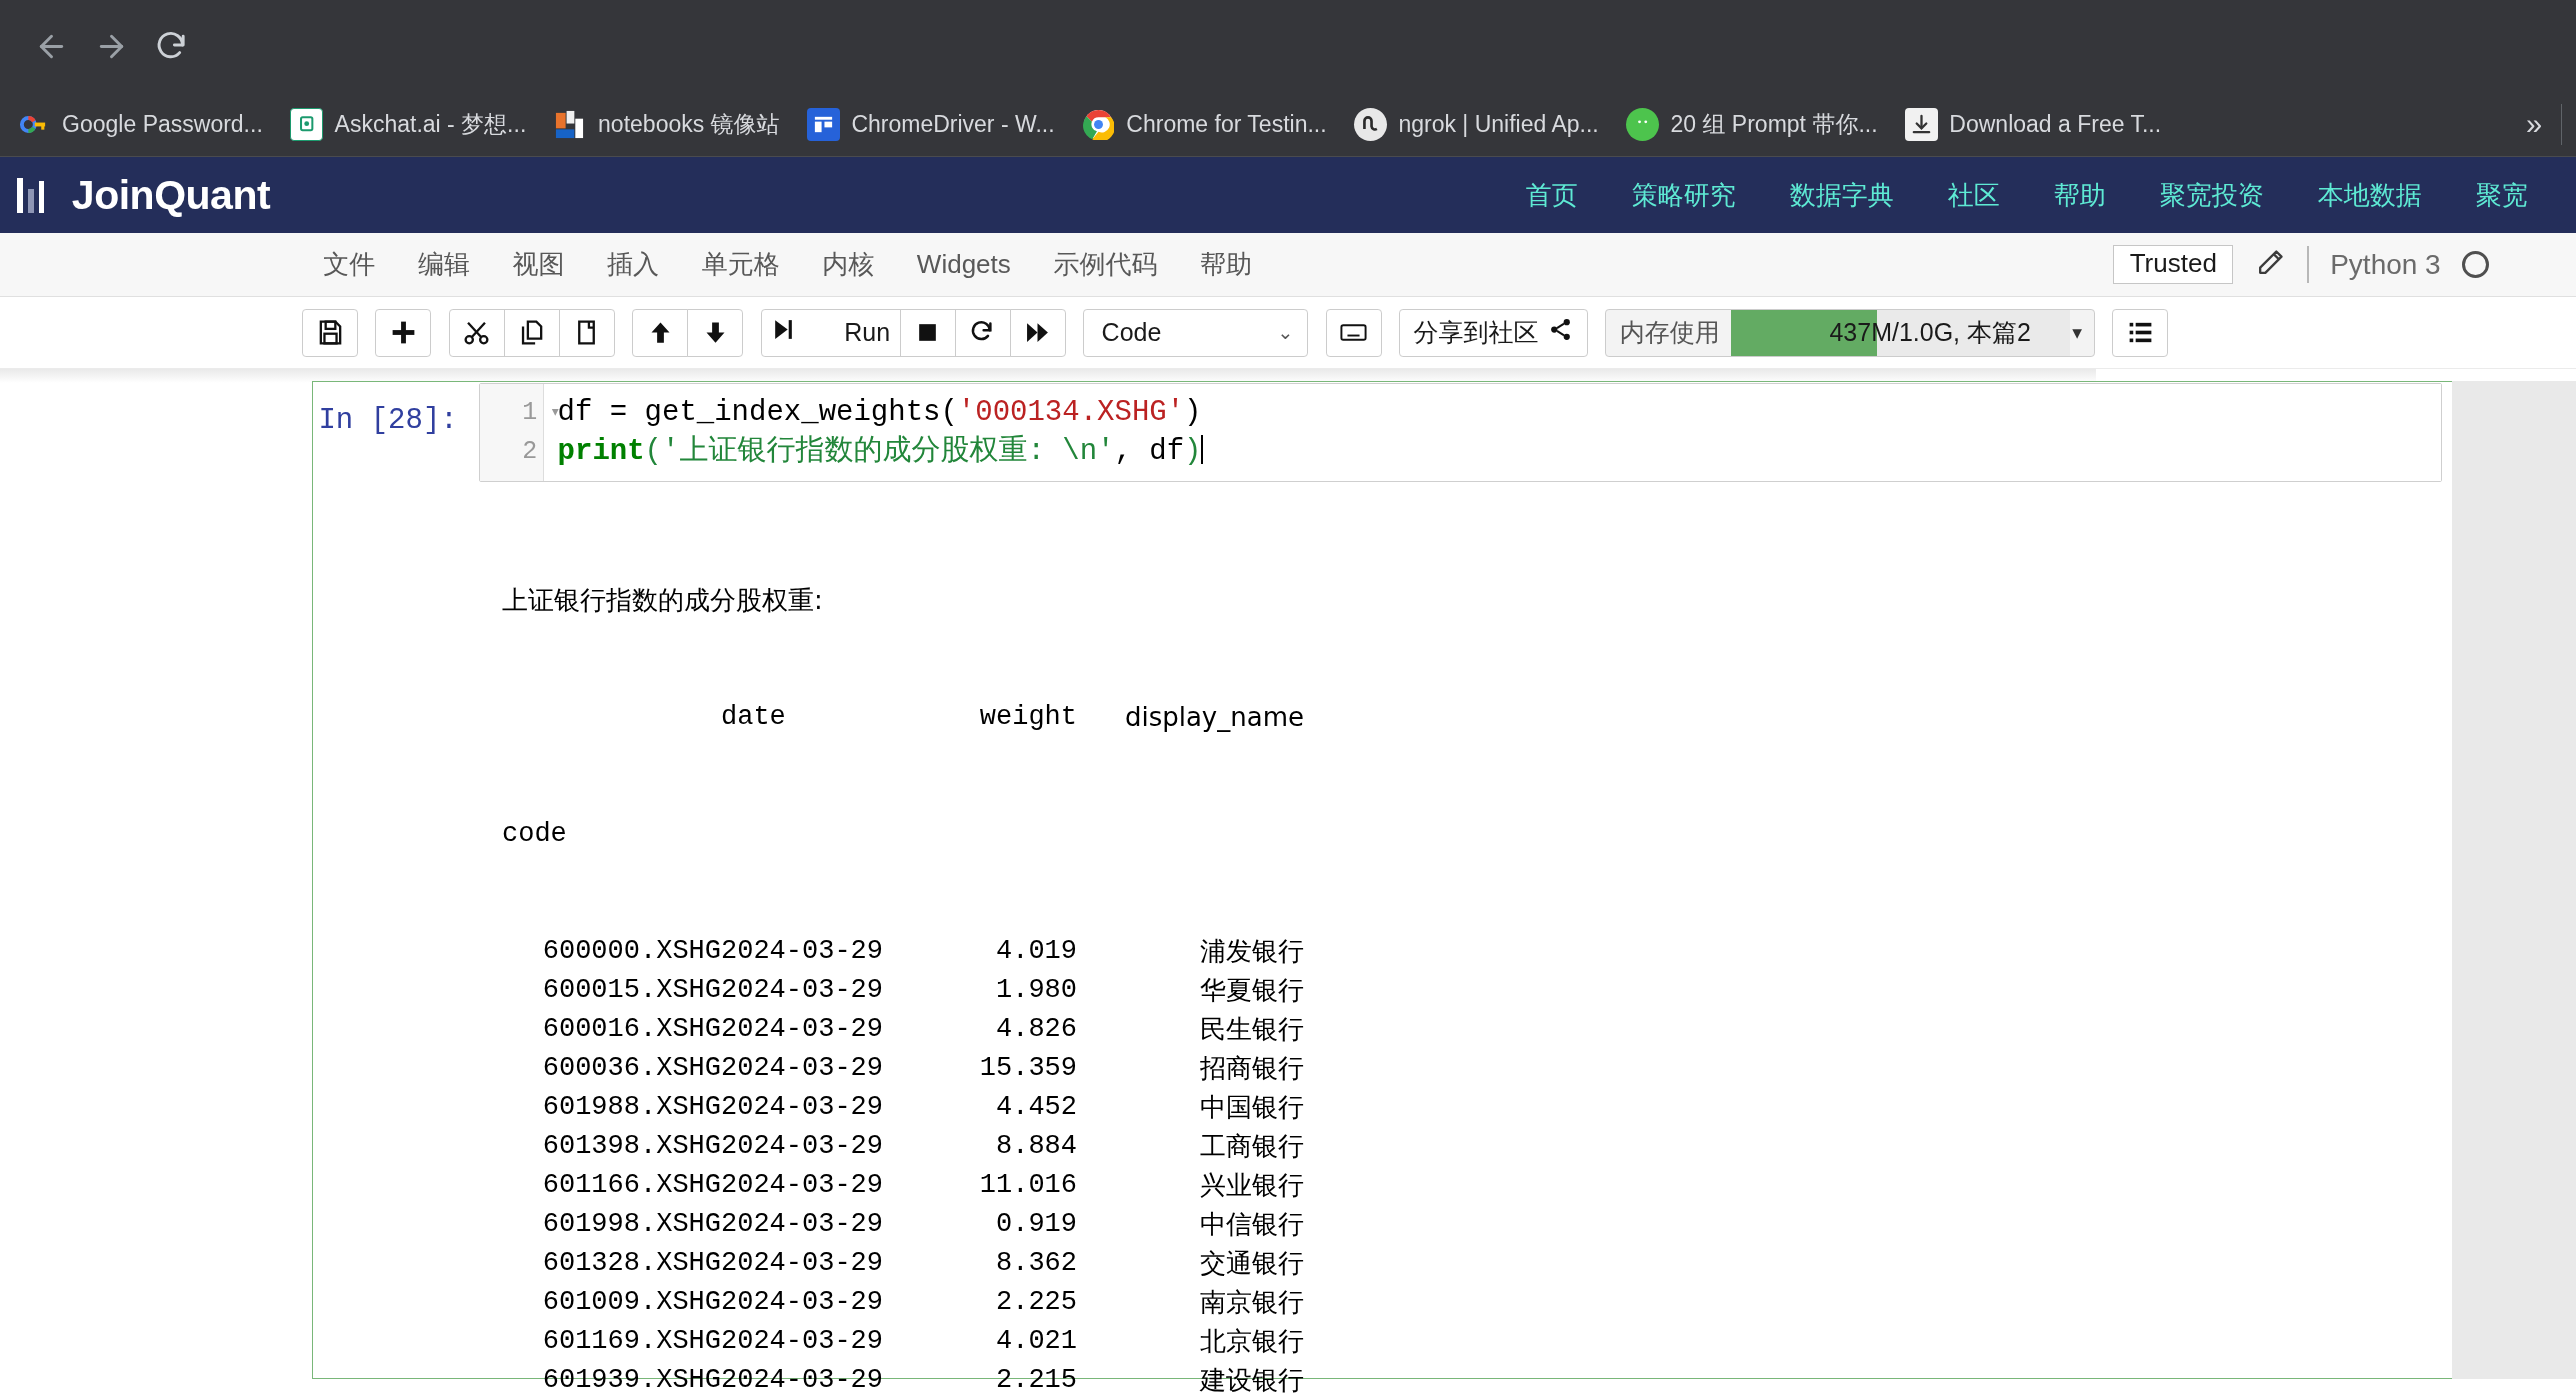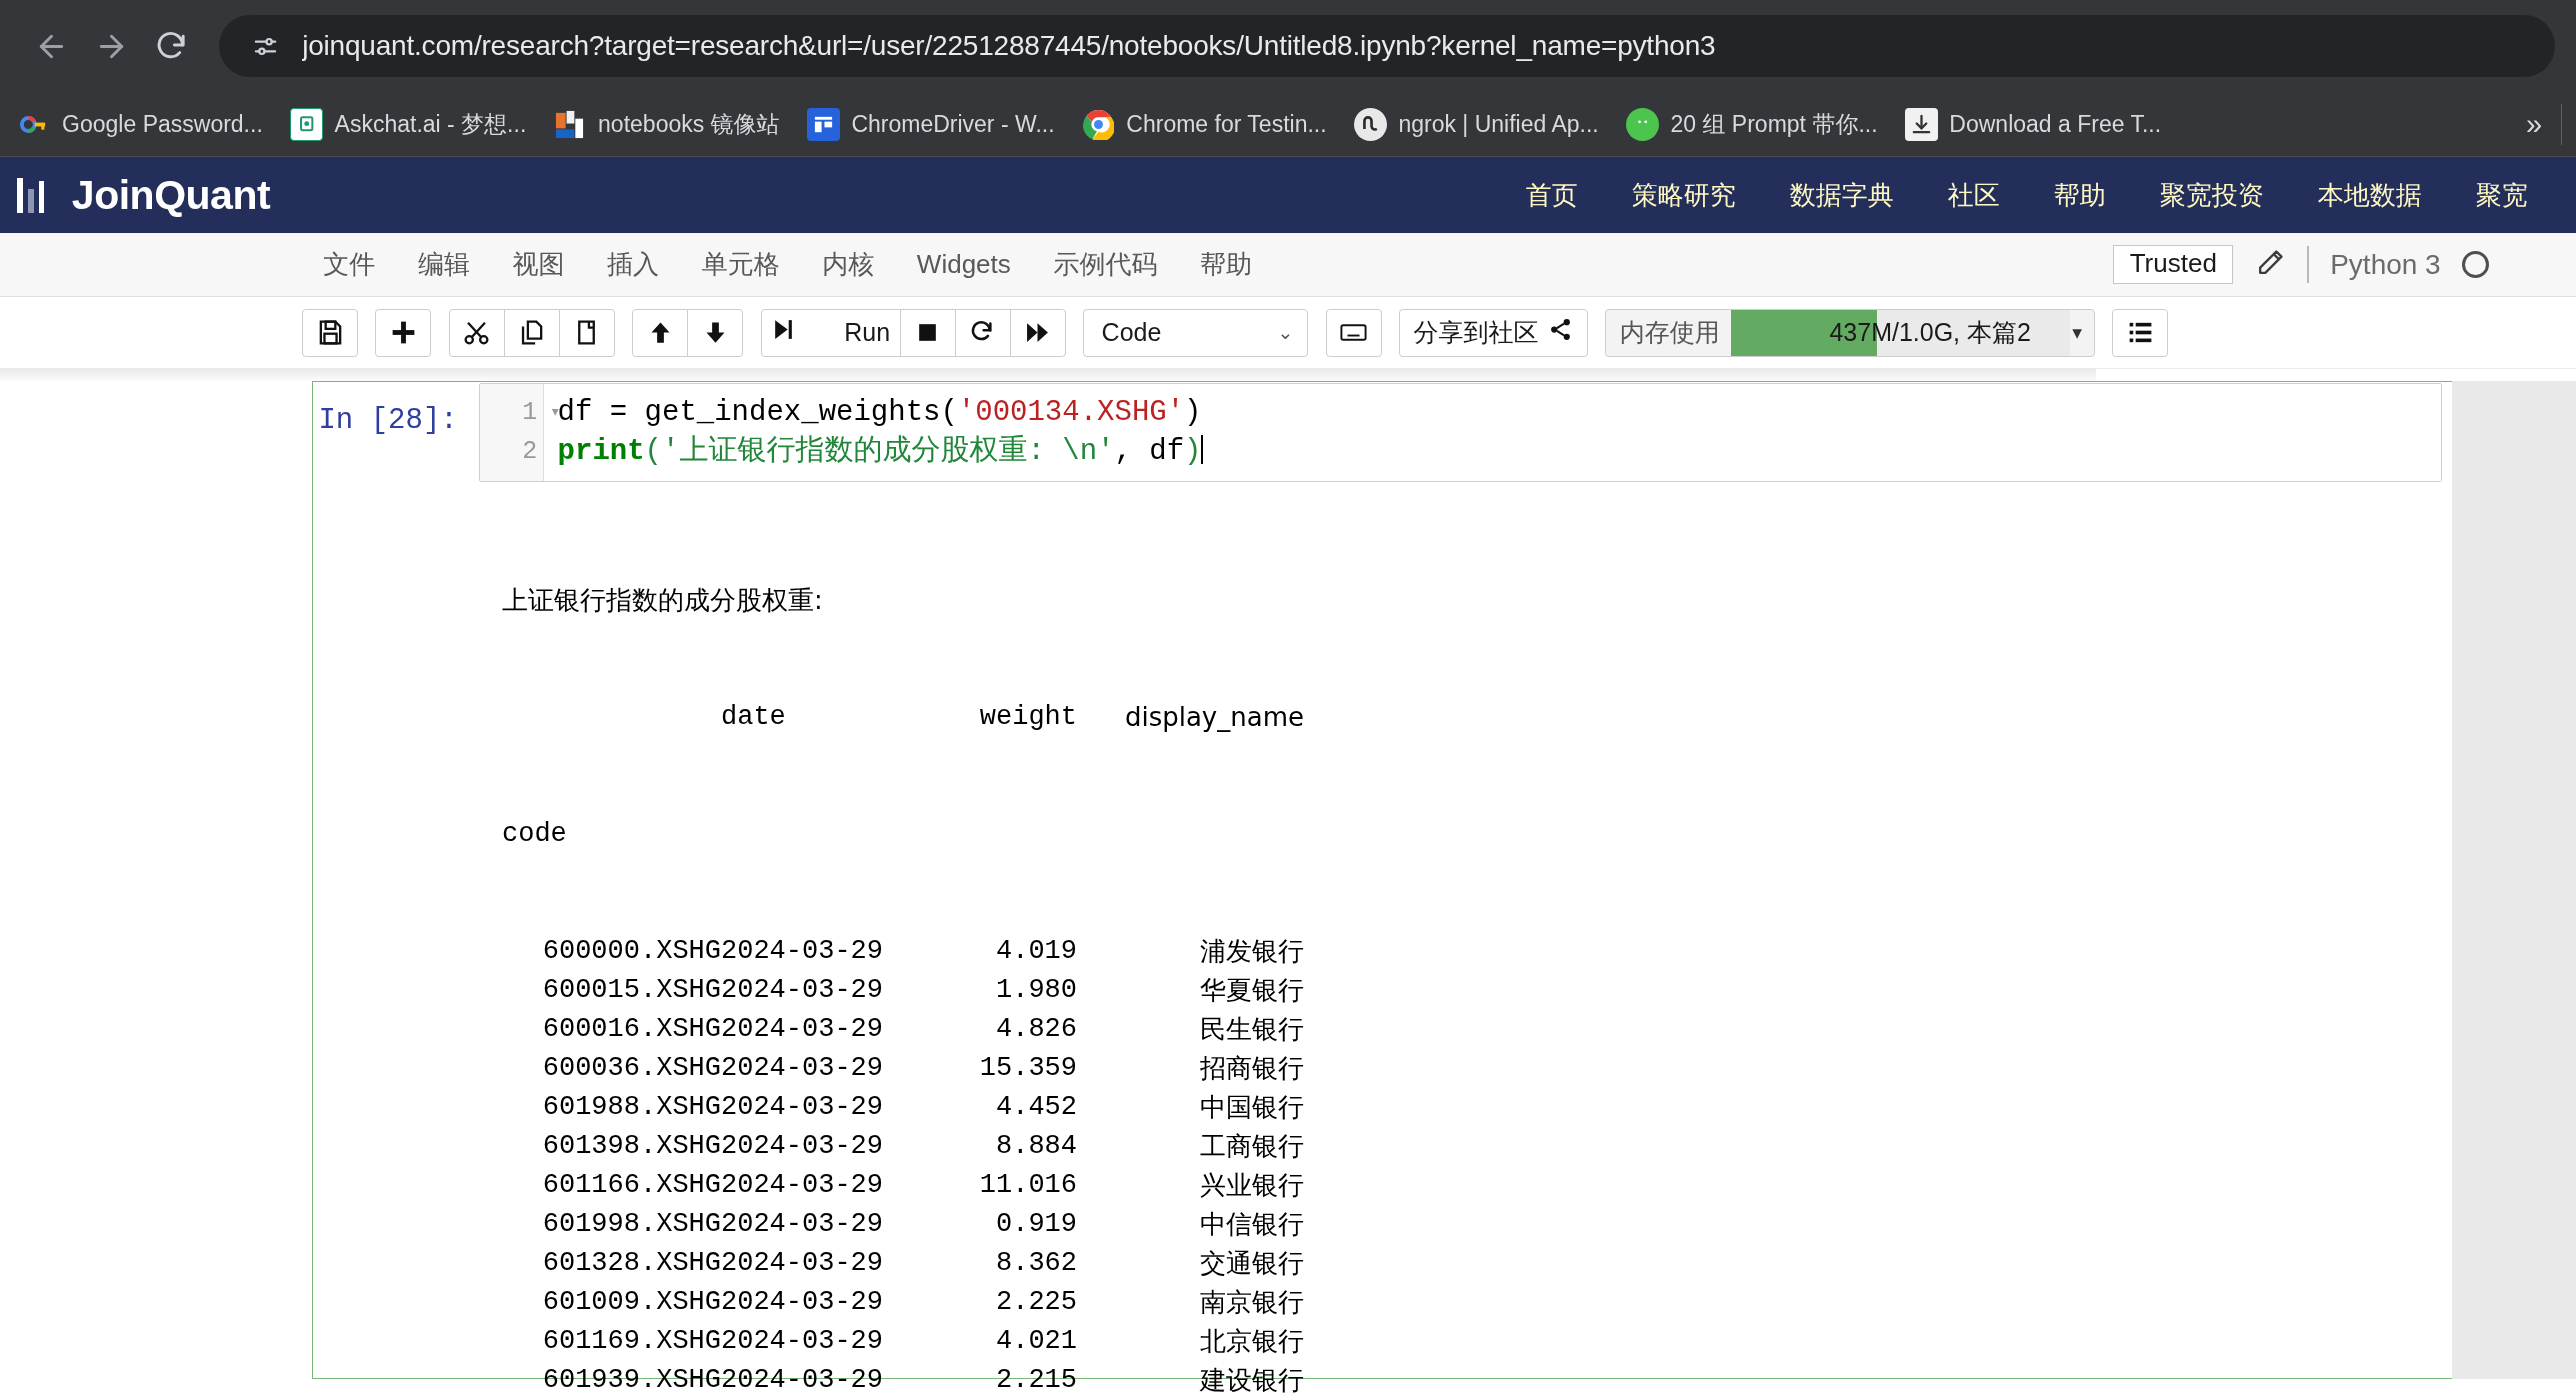--- a/index.html
+++ b/index.html
@@ -137,21 +137,21 @@
     letter-spacing: -0.5px;
     margin-left: 12px;
   }
   .jq-nav {
     margin-left: auto;
     display: flex;
     align-items: center;
     flex: 0 0 auto;
   }
   .jq-nav-item {
-    color: #fef9c3;
+    color: #5eead4;
     font-size: 26px;
     padding: 0 27px;
     white-space: nowrap;
   }
 
   
   .jp-shell {
     width: 2576px;
     background: #ffffff;
   }
@@ -426,33 +426,20 @@
           <polyline points="12 5 19 12 12 19"></polyline>
         </svg>
     </div>
     <div class="nav-btn">
       <svg width="35" height="35" viewBox="0 0 24 24" fill="none" stroke="#cdd1d6" stroke-width="2" stroke-linecap="round" stroke-linejoin="round">
           <polyline points="20 5 20 11 14 11"></polyline>
           <path d="M19.5 11a8 8 0 1 0-1.9 5.2"></path>
         </svg>
     </div>
 
-    <div class="omnibox">
-      <div class="omnibox-icon">
-        <svg width="29" height="29" viewBox="0 0 24 24" fill="none" stroke="#cdd1d6" stroke-width="1.8" stroke-linecap="round">
-            <line x1="4" y1="8" x2="13" y2="8"></line>
-            <line x1="17" y1="8" x2="20" y2="8"></line>
-            <circle cx="15" cy="8" r="2.2"></circle>
-            <line x1="4" y1="16" x2="7" y2="16"></line>
-            <line x1="11" y1="16" x2="20" y2="16"></line>
-            <circle cx="9" cy="16" r="2.2"></circle>
-          </svg>
-      </div>
-      <span class="omnibox-url">joinquant.com/research?target=research&amp;url=/user/22512887445/notebooks/Untitled8.ipynb?kernel_name=python3</span>
-    </div>
   </div>
 
   <div class="bookmarks-bar">
 
     <div class="bookmark">
       <span class="bm-icon" style="background:transparent;">
         <svg width="31" height="31" viewBox="0 0 24 24">
             <circle cx="8" cy="12" r="5" fill="none" stroke="#4285f4" stroke-width="3"></circle>
             <path d="M8 7a5 5 0 0 1 4.3 2.5" fill="none" stroke="#ea4335" stroke-width="3"></path>
             <path d="M12.3 14.5A5 5 0 0 1 8 17" fill="none" stroke="#34a853" stroke-width="3"></path>

